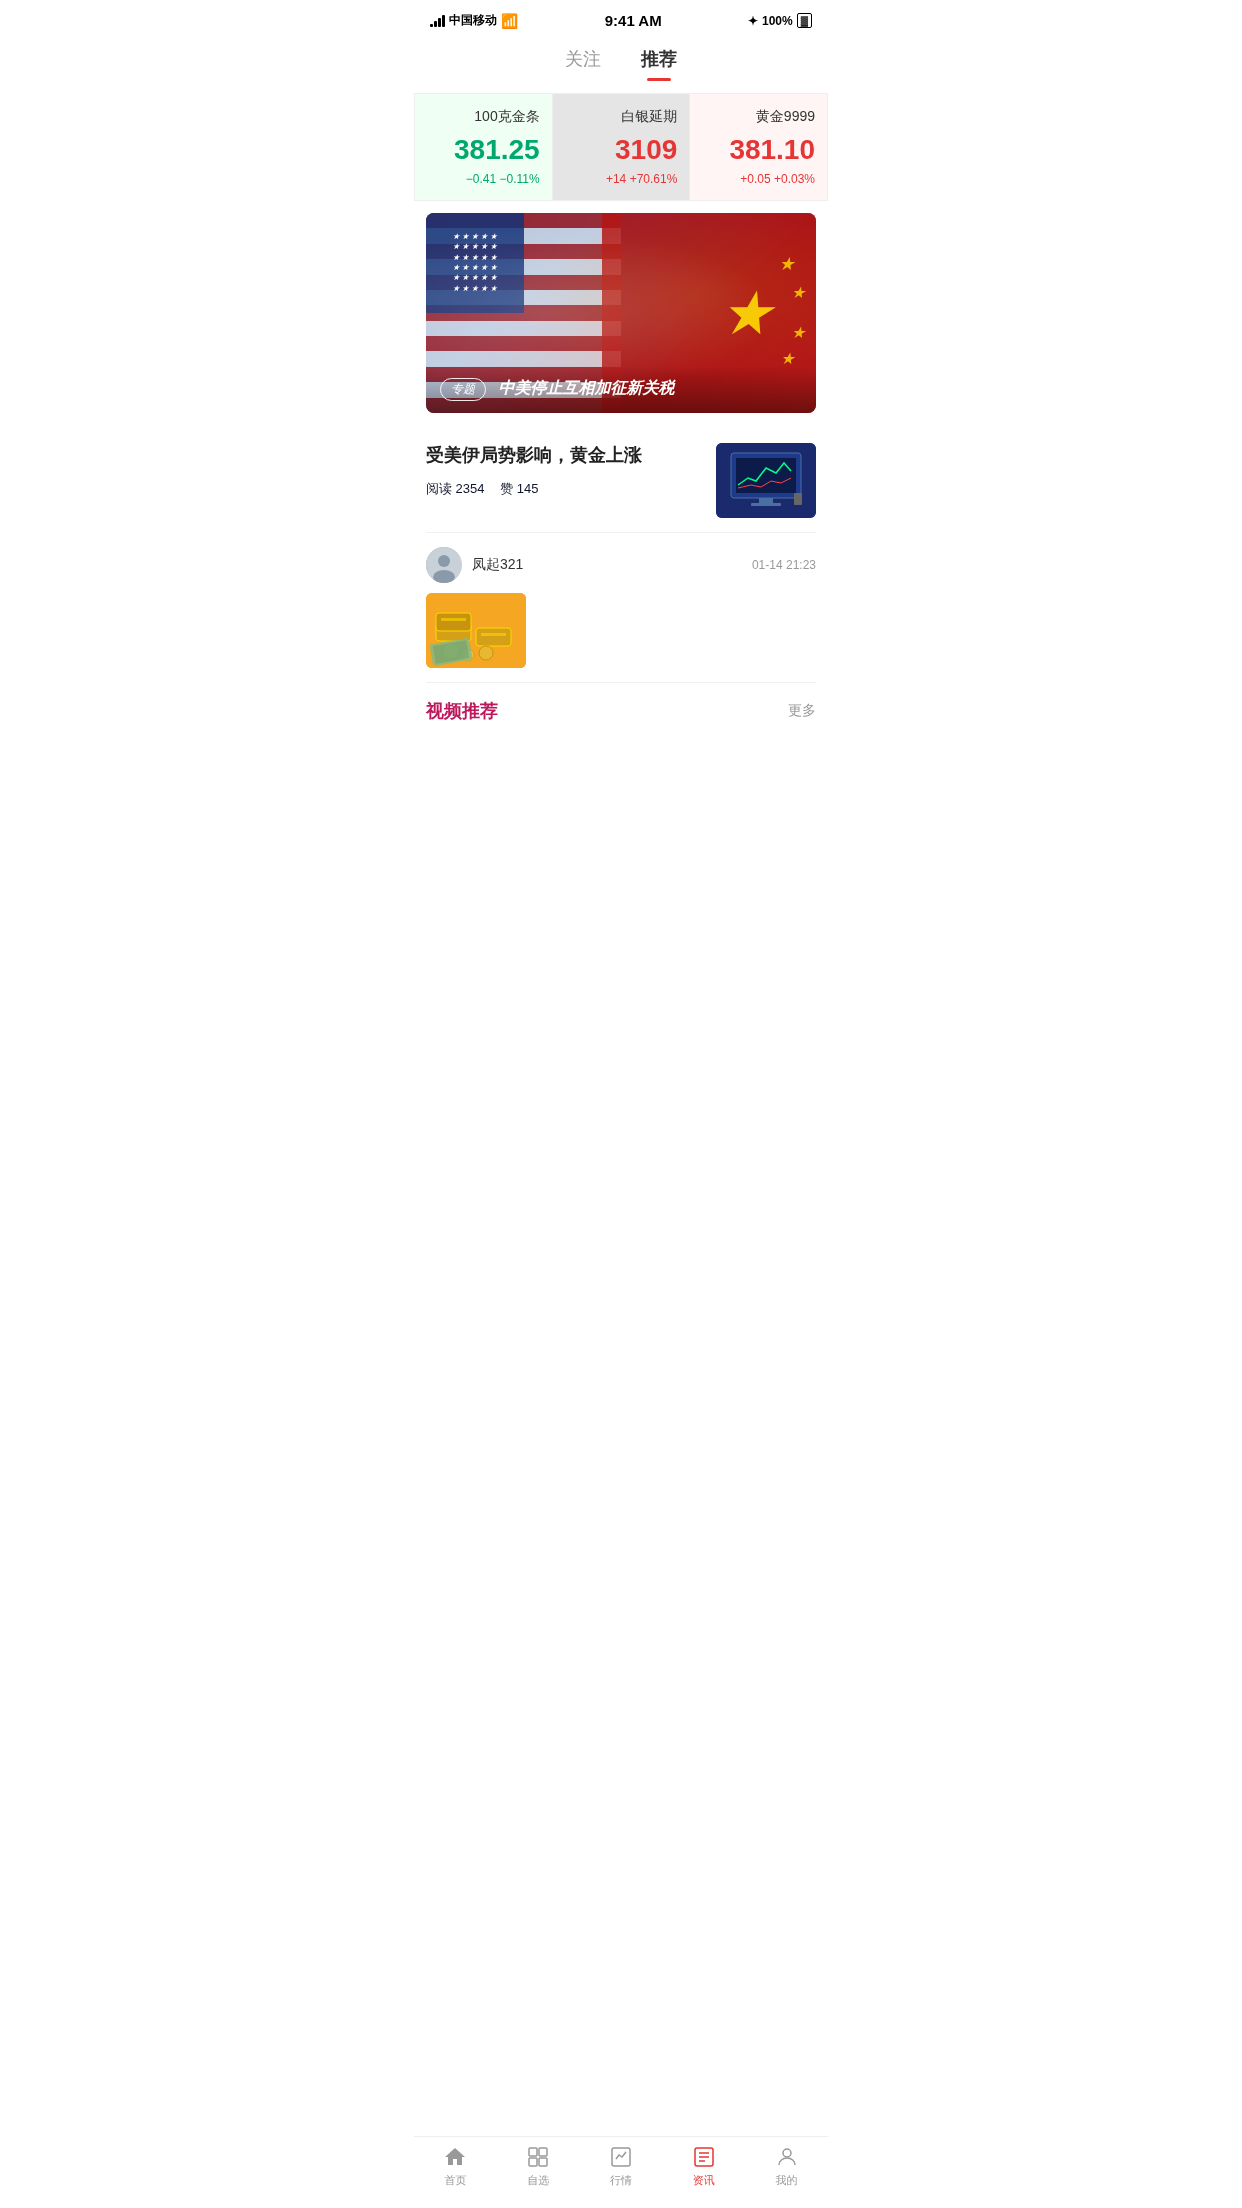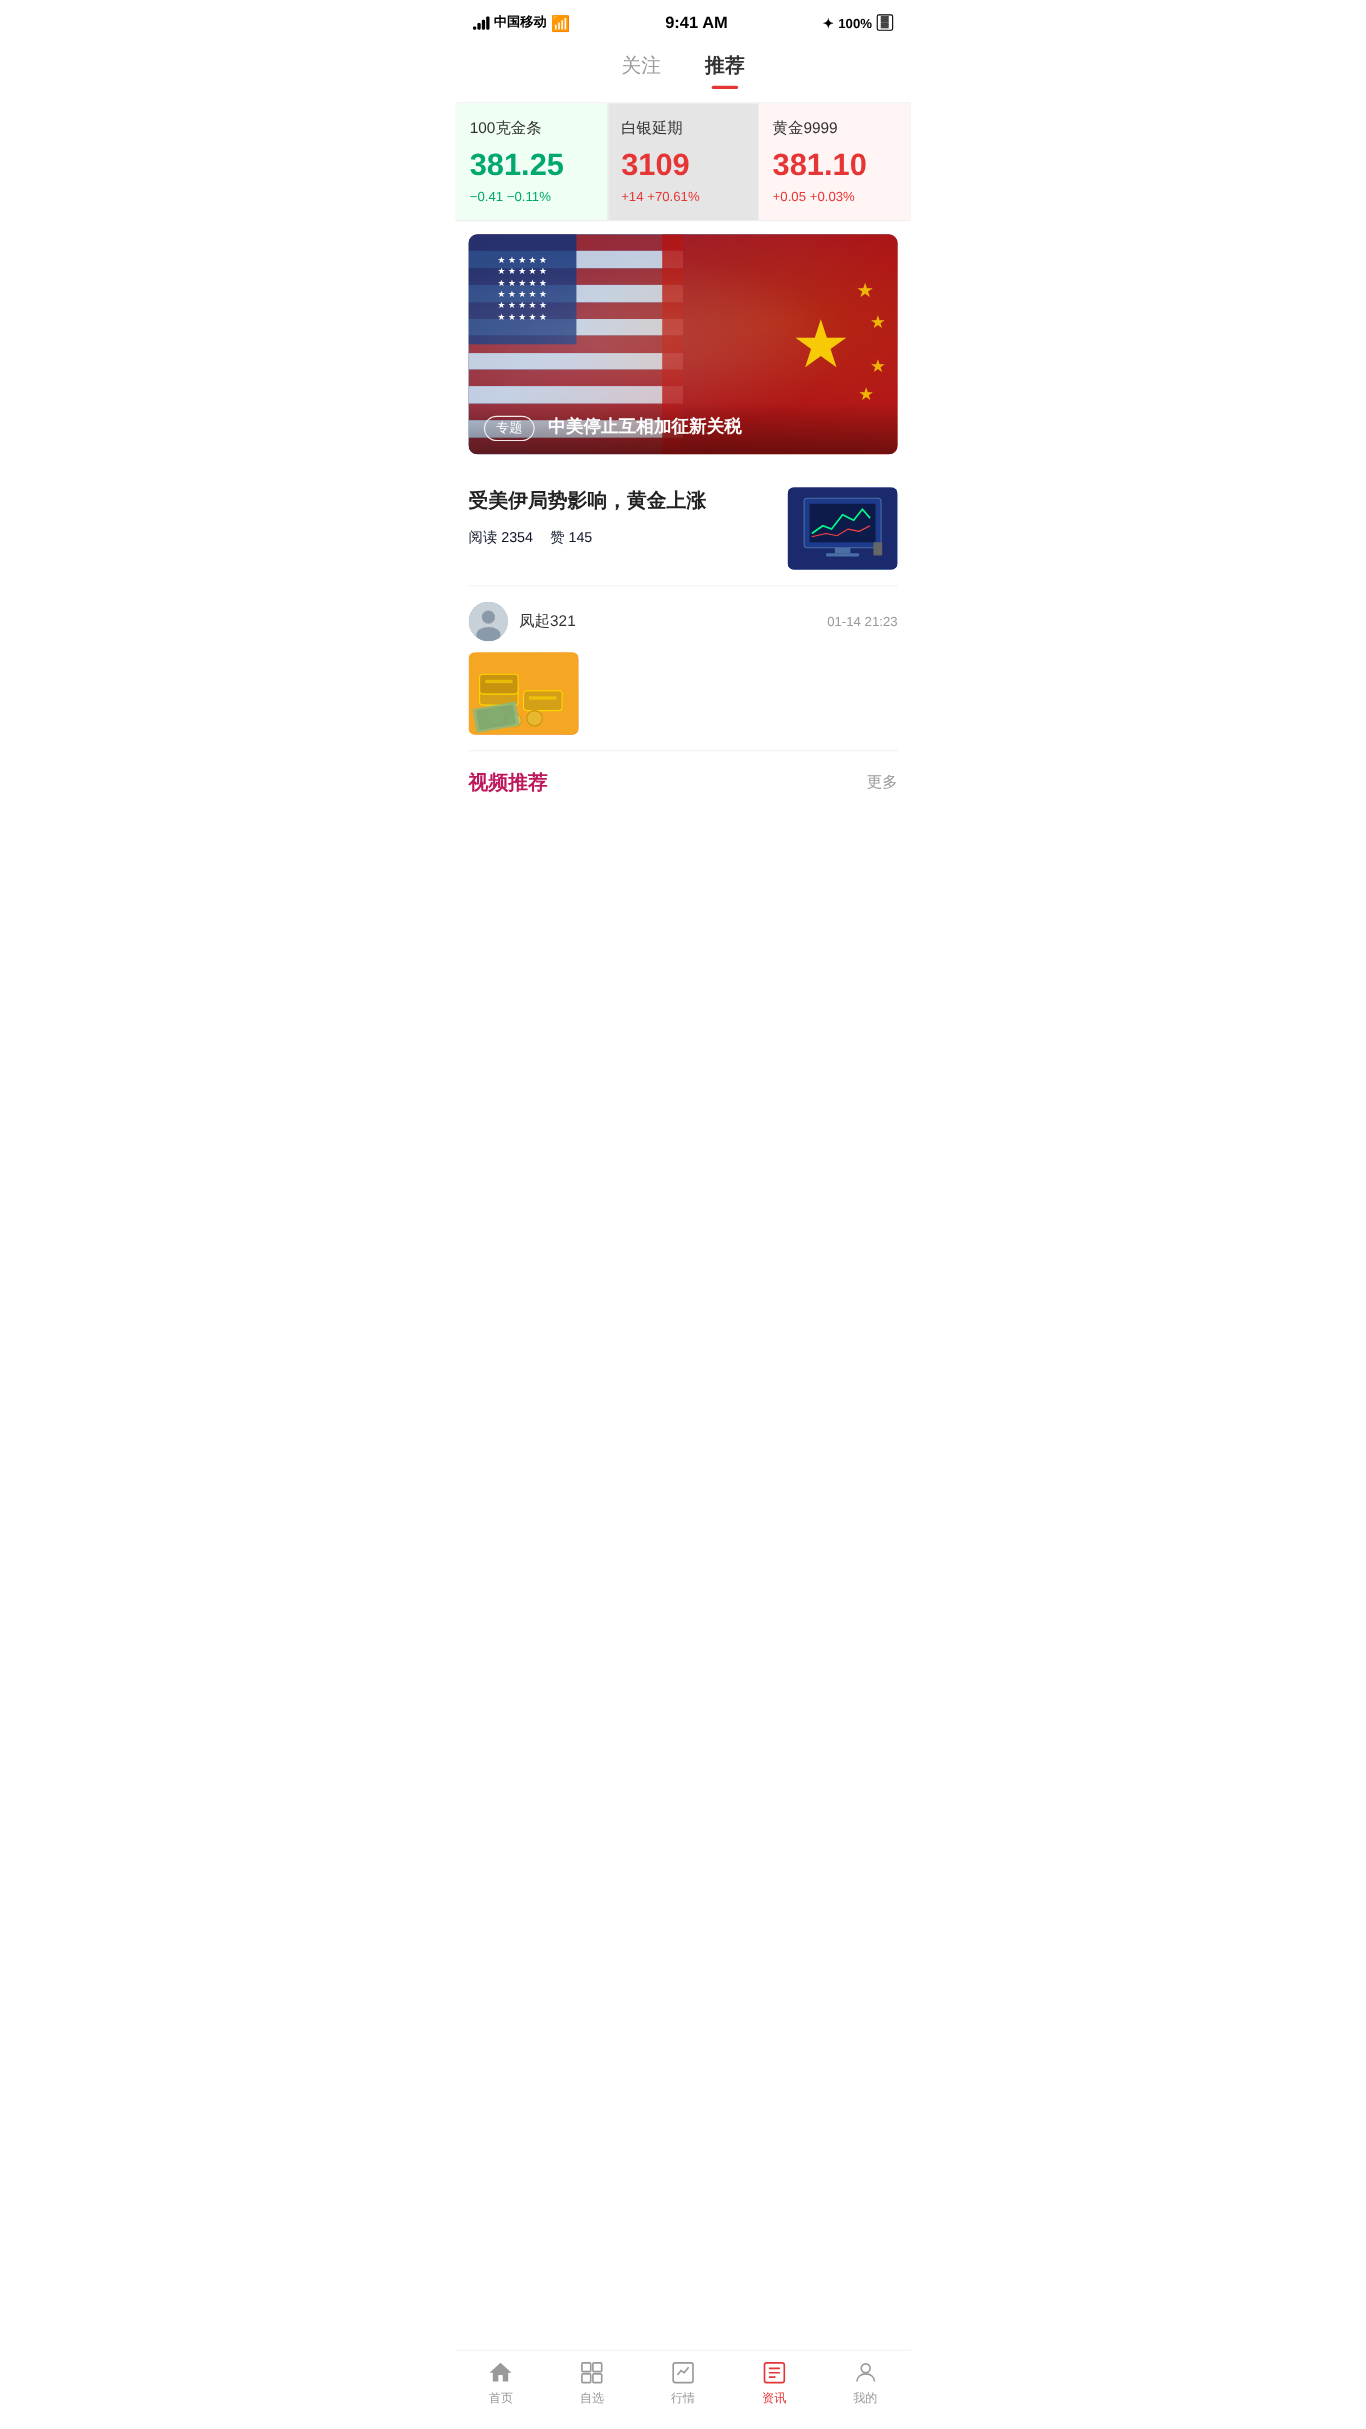--- a/index.html
+++ b/index.html
@@ -88,21 +88,21 @@
     
     .price-cards {
       display: flex;
       margin: 12px 0;
       border: 1px solid #eee;
       border-radius: 0;
     }
     .price-card {
       flex: 1;
       padding: 14px 12px;
-      text-align: left;
+      text-align: right;
       border-right: 1px solid #eee;
     }
     .price-card:last-child {
       border-right: none;
     }
     .price-card.green-bg {
       background: #f0fff4;
     }
     .price-card.white-bg {
       background: #e5e5e5;
@@ -129,20 +129,21 @@
     .card-change.red { color: #e63535; }
 
     
     .banner {
       margin: 0 12px 16px;
       border-radius: 8px;
       overflow: hidden;
       position: relative;
       height: 200px;
       background: linear-gradient(135deg, #1a3a6b 0%, #2d5aa0 30%, #8b2020 70%, #c0392b 100%);
+      font-style: italic;
     }
     .banner-overlay {
       position: absolute;
       inset: 0;
       background: 
         radial-gradient(ellipse at 30% 50%, rgba(255,255,255,0.15) 0%, transparent 60%),
         radial-gradient(ellipse at 70% 40%, rgba(255,220,0,0.1) 0%, transparent 50%);
     }
     
     .flag-stripes {

